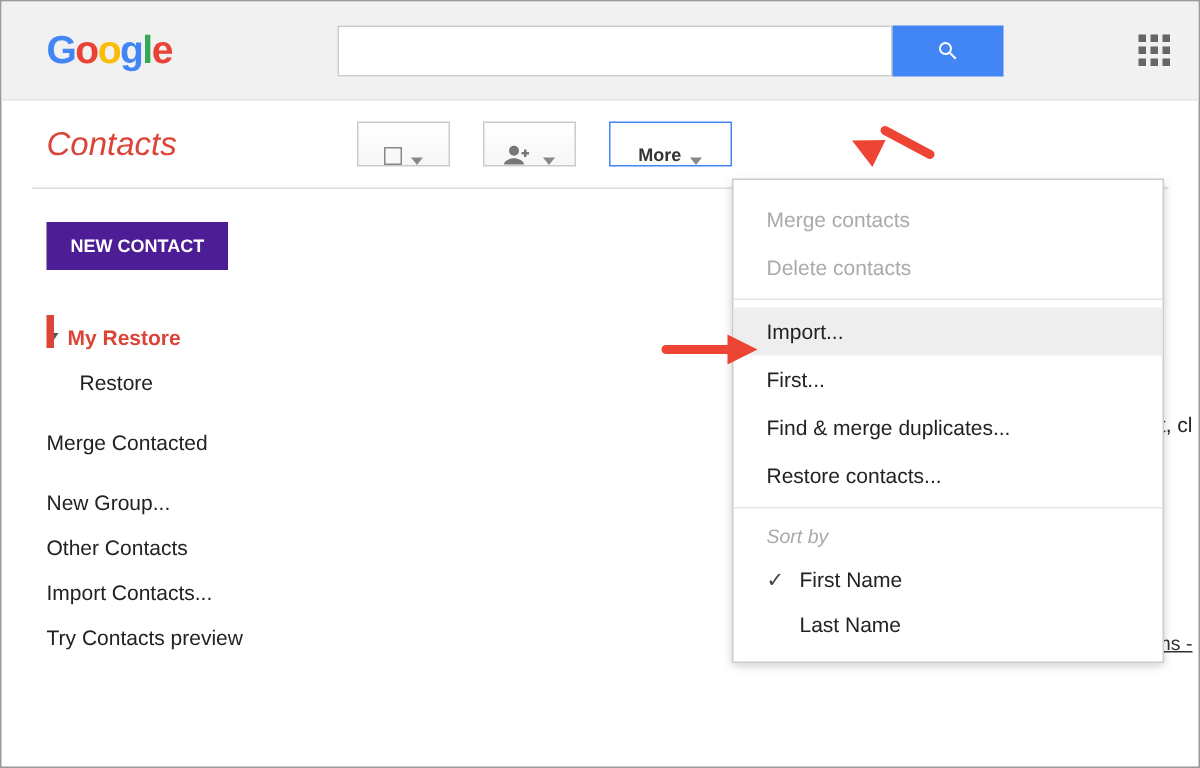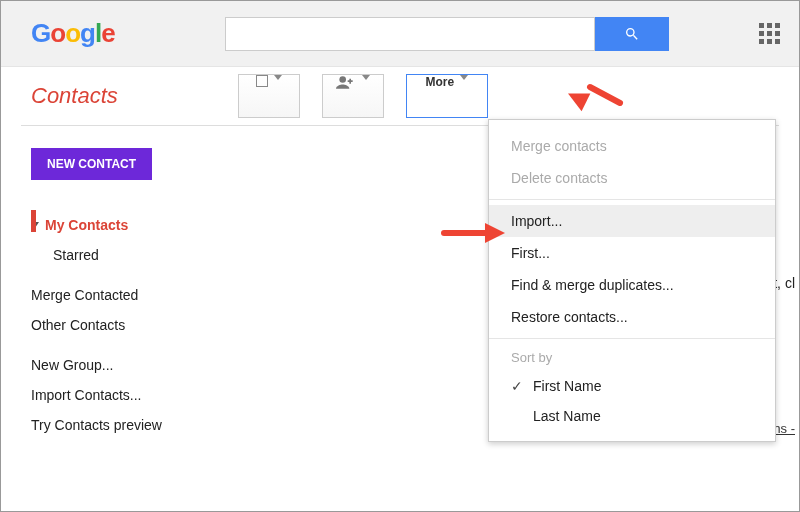--- a/index.html
+++ b/index.html
@@ -71,26 +71,26 @@
       height: 58px;
       padding-left: 30px;
     }
     .contacts-title {
       color: #DB4437;
       font-size: 22px;
       margin-right: 120px;
       font-style: italic;
     }
     .tool-btn {
-      height: 44px;
+      height: 30px;
       border:1px solid #ccc;
       background:linear-gradient(#fff,#f6f6f6);
       margin-right: 22px;
       display:flex;
-      align-items:flex-start;
+      align-items:flex-end;
       justify-content:center;
       cursor:pointer;
     }
     .select-btn { width: 62px; gap:6px; }
     .select-box { width:12px;height:12px;border:1px solid #888; }
     .caret { width:0;height:0;border-left:4px solid transparent;border-right:4px solid transparent;border-top:5px solid #888; }
     .adduser-btn { width: 62px; gap:6px;}
     .adduser-icon { display:flex; align-items:center;}
     .more-btn {
       width: 82px;
@@ -100,21 +100,21 @@
       font-size:12px;
       color:#333;
       gap:6px;
     }
     
     .divider { border-top:1px solid #ddd; margin: 0 20px; }
     
     .main { display:flex; }
     .sidebar { width: 260px; padding-left: 30px; padding-top: 22px; font-size:14px;}
     .new-contact {
-      background:#6d28d9;
+      background:#4c1d95;
       color:#fff;
       border:none;
       font-weight:bold;
       font-size:12px;
       padding: 9px 16px;
       margin-bottom: 12px;
       cursor:pointer;
     }
     .side-item { padding: 7px 0; cursor:pointer; display:flex; align-items:center; gap:6px;}
     .active { color:#DB4437; font-weight:bold;}
@@ -133,21 +133,21 @@
       border:1px solid #ccc;
       box-shadow: 0 2px 6px rgba(0,0,0,.2);
       z-index:10;
       padding: 10px 0;
       font-size:14px;
     }
     .menu-item { padding:8px 22px; cursor:pointer; }
     .menu-item.disabled { color:#aaa; cursor:default;}
     .menu-item.highlight { background:#eee;}
     .menu-sep { border-top:1px solid #e5e5e5; margin:5px 0;}
-    .menu-label { color:#aaa; padding:6px 22px; font-size:13px;}
+    .menu-label { color:#aaa; padding:6px 22px; font-size:13px;font-style:italic;}
     .menu-check { display:flex; align-items:center; gap:10px; padding:7px 22px; cursor:pointer;}
     .check { width:12px; color:#444;}
     
     .arrow {
       position:absolute;
       z-index: 20;
     }
     .arrow-line { position:absolute; background:#e43; height:6px; border-radius:3px;}
     .arrow-head {
       position:absolute;
@@ -216,27 +216,27 @@
 </div>
 <div class="divider"></div>
 
 <div class="main">
   <div class="sidebar">
     <button class="new-contact">NEW CONTACT</button>
     <div style="position:relative; margin-top:18px;">
       <div class="active-indicator"></div>
       <div class="side-item active">
         <span class="collapse-caret"></span>
-        <span>My Contacts</span>
+        <span>My Restore</span>
       </div>
     </div>
-    <div class="side-item indent">Starred</div>
+    <div class="side-item indent">Restore</div>
     <div class="side-item group">Merge Contacted</div>
+    <div class="side-item group">New Group...</div>
     <div class="side-item">Other Contacts</div>
-    <div class="side-item group">New Group...</div>
     <div class="side-item">Import Contacts...</div>
     <div class="side-item">Try Contacts preview</div>
   </div>
 </div>
 
 <div class="menu">
   <div class="menu-item disabled">Merge contacts</div>
   <div class="menu-item disabled">Delete contacts</div>
   <div class="menu-sep"></div>
   <div class="menu-item highlight">Import...</div>

